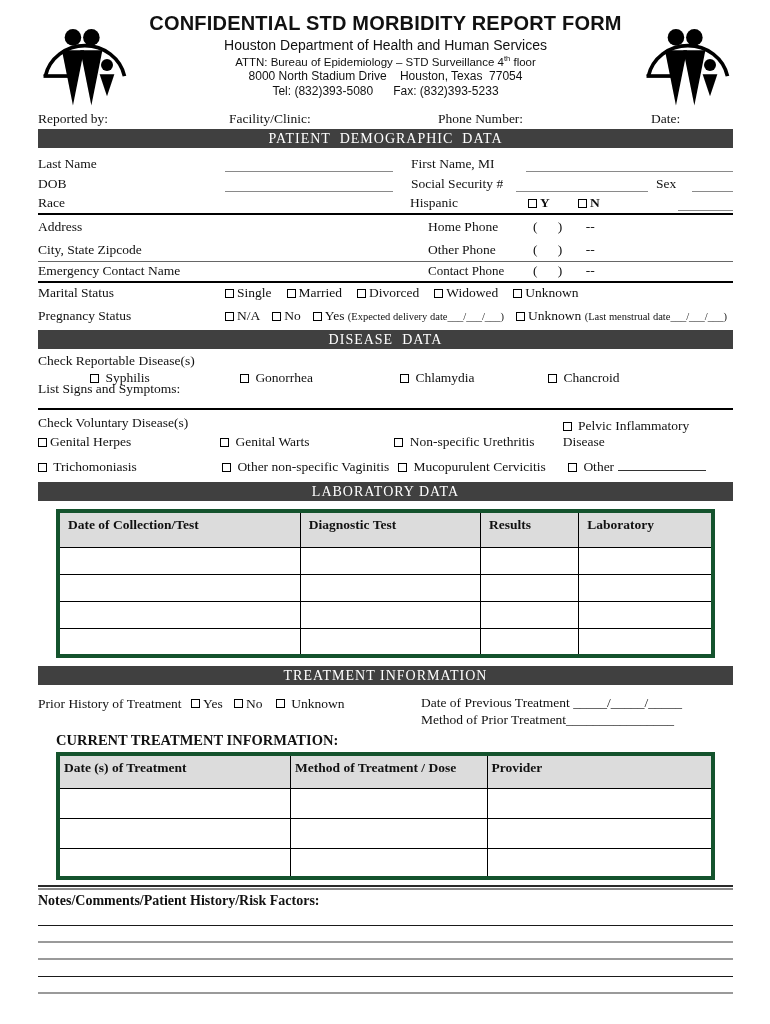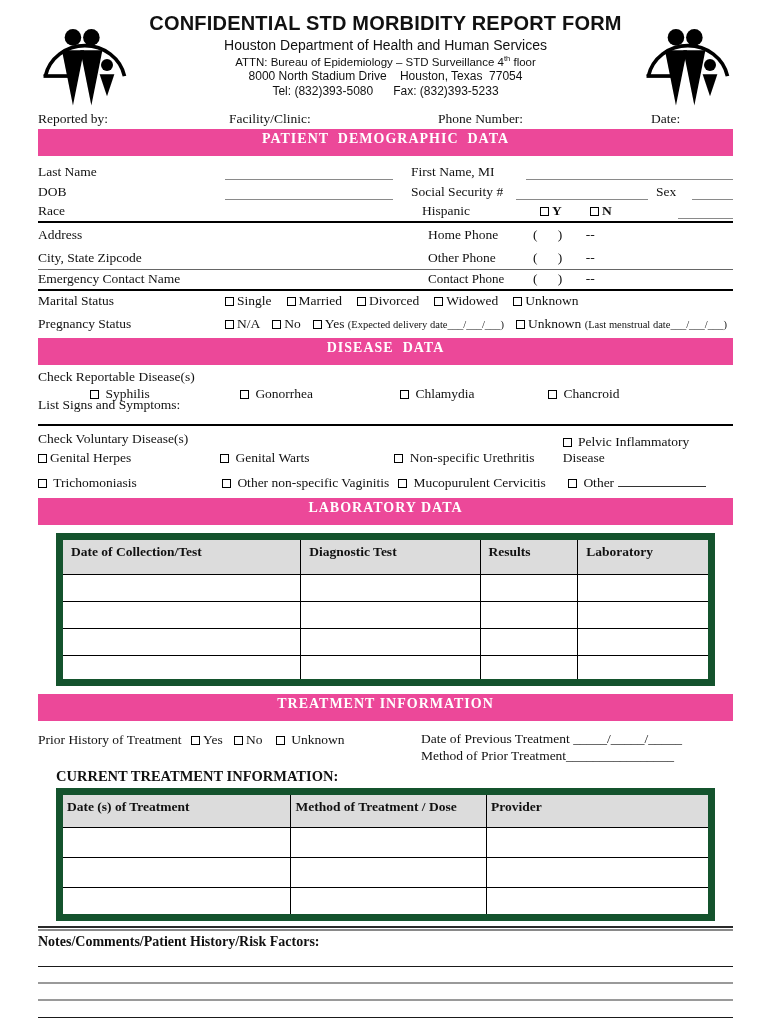--- a/index.html
+++ b/index.html
@@ -22,22 +22,22 @@
   .hdr-addr, .hdr-tel { font-size:12px; margin-top:1px; }
   .pre { white-space:pre; }
   
   .rep-row { display:flex; margin-top:4px; height:19px; align-items:flex-end; }
   .rep-row > div:nth-child(1){ width:191px; }
   .rep-row > div:nth-child(2){ width:209px; }
   .rep-row > div:nth-child(3){ width:213px; }
   .rep-row > div:nth-child(4){ flex:1; }
   
   .bar {
-    background:#ec4899; color:#fff; text-align:center;
-    font-weight:bold; font-size:14px; height:27px; line-height:19px;
+    background:#404040; color:#fff; text-align:center;
+    font-weight:normal; font-size:14px; height:19px; line-height:19px;
     letter-spacing:1px; white-space:pre; margin-top:2px;
   }
   
   .row { display:flex; align-items:flex-end; }
   .lbl { flex:0 0 auto; }
   .cb {
     display:inline-block; width:9px; height:9px; border:1.2px solid #000;
     vertical-align:-0.5px; margin-right:3px; background:#fff;
   }
   .cbi { display:inline-block; }
@@ -49,21 +49,21 @@
   .r-race  { height:19px; margin-bottom:2px; }
   .r-addr  { height:24px; align-items:flex-end; padding-bottom:4px; }
   .r-city  { height:23px; align-items:flex-end; padding-bottom:3px; border-bottom:1px solid #666; }
   .r-emg   { height:19px; align-items:flex-end; padding-bottom:2px; }
   .r-mar   { height:21px; align-items:flex-end; padding-bottom:3px; }
   .r-preg  { height:24px; align-items:flex-end; padding-bottom:4px; }
   .r-reason{ height:20px; align-items:flex-end; padding-bottom:3px; }
   .w187{ width:187px; } .w168{ width:168px; border-bottom:1px solid #8a8a8a; }
   .sp18{ width:18px; } .sp8{ width:8px; }
   .w115{ width:115px; } .w105{ width:105px; } .w132{ width:132px; border-bottom:1px solid #8a8a8a; }
-  .w36{ width:36px; } .w372{ width:372px; } .w118{ width:118px;margin-left:12px; }
+  .w36{ width:36px; } .w372{ width:372px; } .w118{ width:118px; }
   .w50{ width:50px; font-weight:bold; } .w55line{ width:55px; border-bottom:1px solid #8a8a8a; }
   .flexline { flex:1; border-bottom:1px solid #8a8a8a; }
   .addr-lbl { flex:1; }
   .ph-lbl { width:105px; }
   .ph-val { width:200px; white-space:pre; }
   .mar-item { margin-right:15px; }
   .preg-item { margin-right:12px; }
   
   .dd-lbl { margin-top:4px; height:16px; }
   .dd-row1 { display:flex; padding-left:52px; height:17px; align-items:flex-end; }
@@ -73,21 +73,21 @@
   .signs { height:24px; align-items:flex-end; border-bottom:2.5px solid #000; padding-bottom:11px; }
   .vol-lbl { margin-top:5px; height:16px; }
   .vol-row { display:flex; height:19px; align-items:flex-end; }
   .vol-row > span:nth-child(1){ width:184px; }
   .vol-row > span:nth-child(2){ width:176px; }
   .vol-row > span:nth-child(3){ width:170px; }
   .vol-row2 { margin-top:6px; }
   .other-line { display:inline-block; width:88px; border-bottom:1px solid #333; height:11px; }
   
   table { border-collapse:collapse; width:659px; margin:8px 17px 0 18px; }
-  .dtable { border:7px solid #14532d; }
+  .dtable { border:4px solid #14532d; }
   .dtable th {
     background:#dcdcdc; text-align:left; font-size:13.5px; font-weight:bold;
     border:1px solid #000; padding:4px 0 14px 8px;
   }
   .dtable td { border:1px solid #000; height:27px; }
   .ttable th { padding:4px 0 12px 4px; }
   .ttable td { height:30px; }
   .lab-c1{width:37%;} .lab-c2{width:27.5%;} .lab-c3{width:15%;} .lab-c4{width:20.5%;}
   .tr-c1{width:35.5%;} .tr-c2{width:30%;} .tr-c3{width:34.5%;}
   

